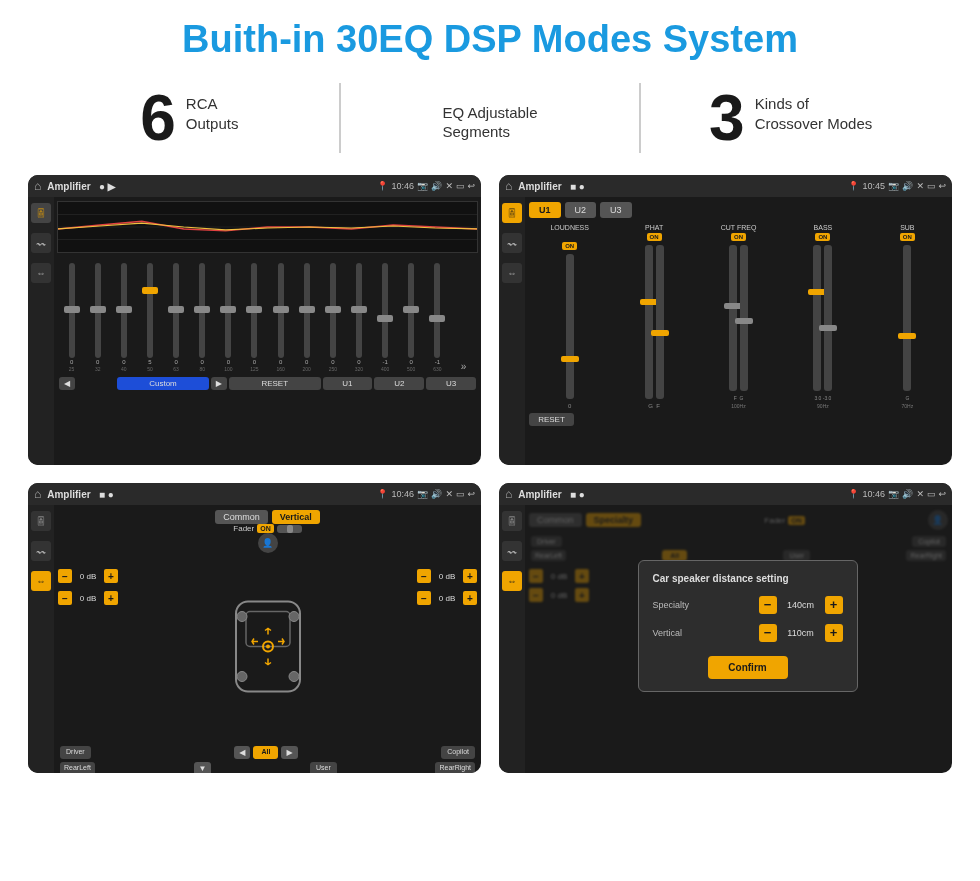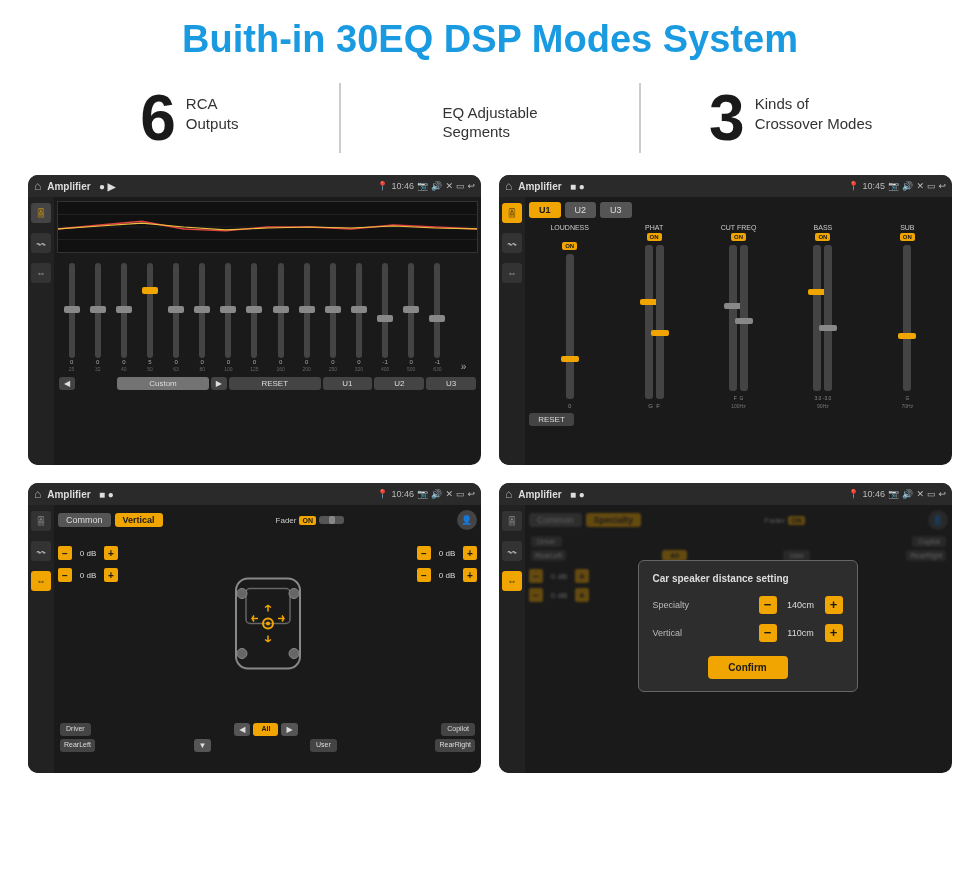--- a/index.html
+++ b/index.html
@@ -269,21 +269,21 @@
                   <div style="width:16px;height:7px;background:#888;border-radius:2px;position:absolute;left:-5px;top:55%;"></div>
                 </div>
               <div style="font-size:6px;color:#aaa;">-1</div>
                 <div style="font-size:5px;color:#666;">630</div>
             </div>
             <div style="display:flex;flex-direction:column;align-items:center;justify-content:center;flex:1;color:#aaa;font-size:10px;">»</div>
           </div>
 
           <div style="display:flex;align-items:center;gap:2px;padding:3px 2px;margin-top:2px;">
             <span style="background:#444;color:#ddd;border-radius:3px;padding:2px 5px;font-size:8px;">◀</span>
-            <span style="background:#737373;color:#ddd;border-radius:3px;padding:2px 8px;font-size:8px;flex:2;text-align:center;margin-left:40px;">Custom</span>
+            <span style="background:#1d4ed8;color:#ddd;border-radius:3px;padding:2px 8px;font-size:8px;flex:2;text-align:center;margin-left:40px;">Custom</span>
             <span style="background:#444;color:#ddd;border-radius:3px;padding:2px 5px;font-size:8px;">▶</span>
             <span style="background:#444;color:#ddd;border-radius:3px;padding:2px 8px;font-size:8px;flex:2;text-align:center;">RESET</span>
             <span style="background:#444;color:#ddd;border-radius:3px;padding:2px 6px;font-size:8px;flex:1;text-align:center;">U1</span>
             <span style="background:#444;color:#ddd;border-radius:3px;padding:2px 6px;font-size:8px;flex:1;text-align:center;">U2</span>
             <span style="background:#444;color:#ddd;border-radius:3px;padding:2px 6px;font-size:8px;flex:1;text-align:center;">U3</span>
           </div>
         </div>
       </div>
     </div>
 
@@ -405,21 +405,21 @@
         </div>
       </div>
       <div style="display:flex;height:calc(100% - 22px);">
         <div style="width:26px;background:#222;display:flex;flex-direction:column;align-items:center;padding-top:6px;gap:10px;">
           <div style="width:20px;height:20px;background:#333;border-radius:3px;display:flex;align-items:center;justify-content:center;font-size:9px;color:#aaa;">🎚</div>
           <div style="width:20px;height:20px;background:#333;border-radius:3px;display:flex;align-items:center;justify-content:center;font-size:9px;color:#aaa;">〰</div>
           <div style="width:20px;height:20px;background:#f0a500;border-radius:3px;display:flex;align-items:center;justify-content:center;font-size:9px;color:#1a1a1a;">⇔</div>
         </div>
         <div style="flex:1;padding:5px 4px;position:relative;">
 
-          <div style="display:flex;align-items:center;justify-content:space-between;margin-bottom:6px;">
+          <div style="display:flex;align-items:center;justify-content:space-between;margin-bottom:6px;flex-direction:column;">
             <div style="display:flex;gap:4px;">
               <div style="background:#555;color:#ddd;border-radius:3px;padding:2px 8px;font-size:9px;">Common</div>
               <div style="background:#f0a500;color:#1a1a1a;border-radius:3px;padding:2px 8px;font-size:9px;font-weight:bold;">Vertical</div>
             </div>
             <div style="display:flex;align-items:center;gap:3px;">
               <span style="font-size:8px;color:#ccc;">Fader</span>
               <span style="background:#f0a500;color:#1a1a1a;font-size:7px;font-weight:bold;border-radius:2px;padding:1px 3px;">ON</span>
               <div style="width:25px;height:8px;background:#555;border-radius:3px;position:relative;">
                   <div style="width:6px;height:8px;background:#888;border-radius:2px;position:absolute;left:10px;"></div>
                 </div>

